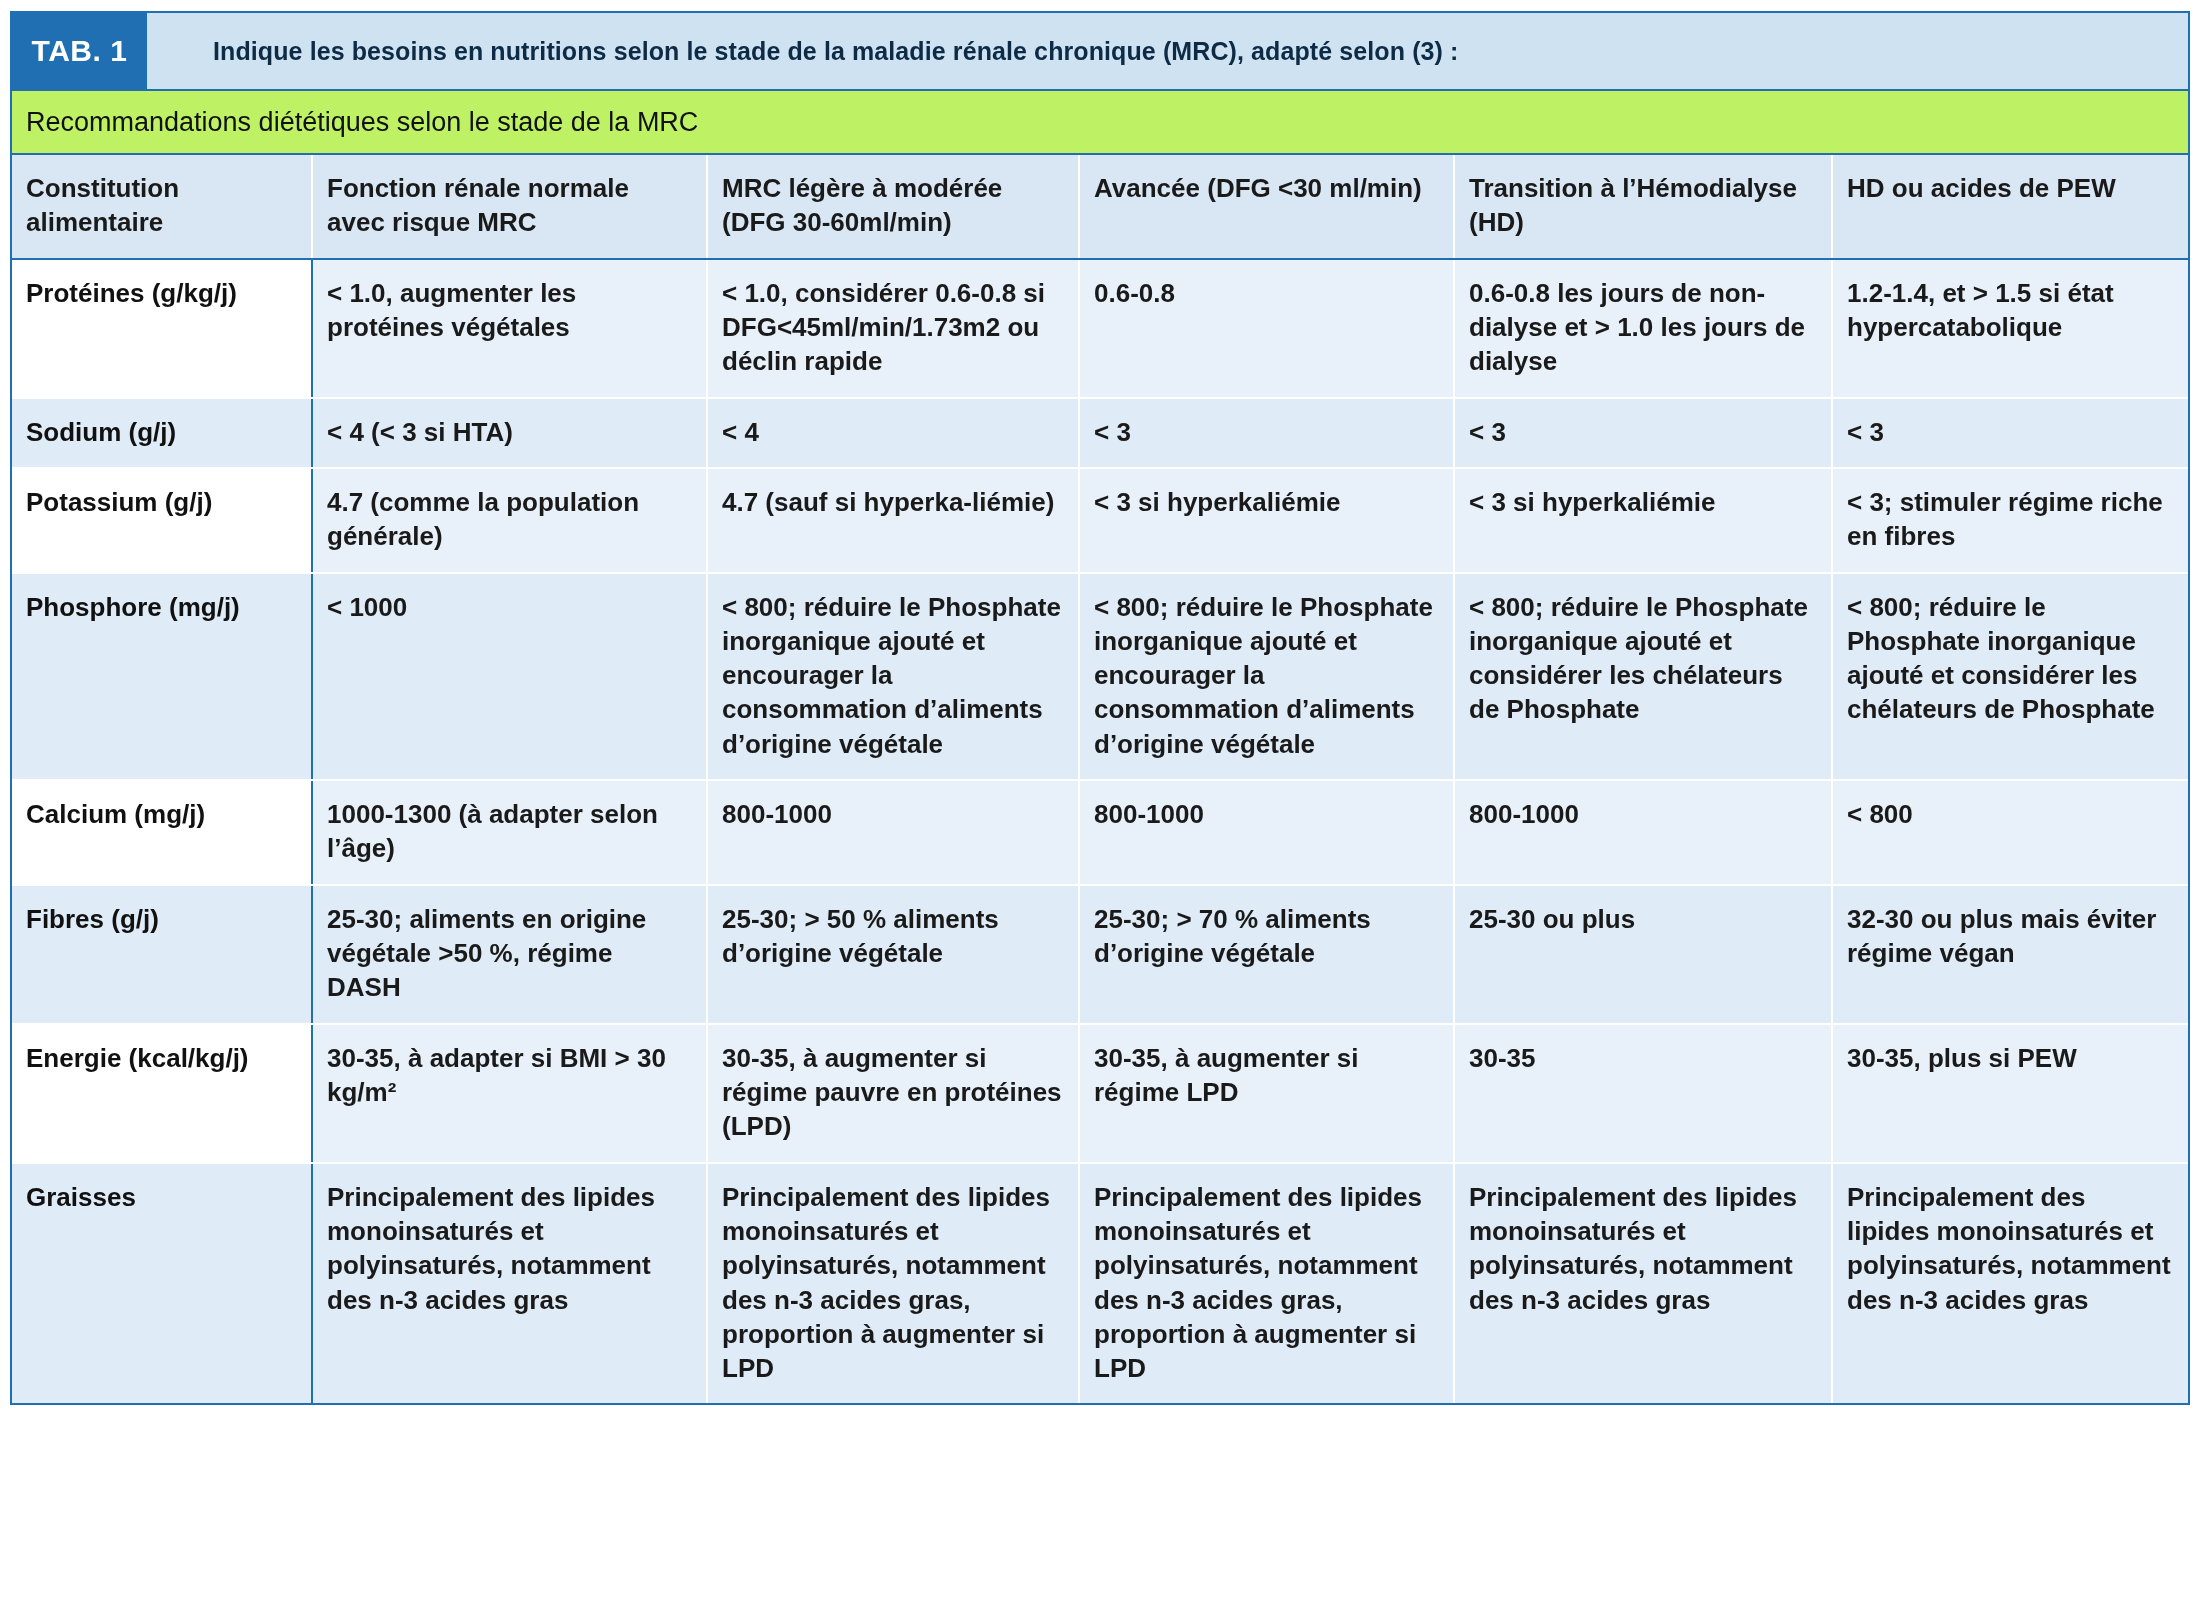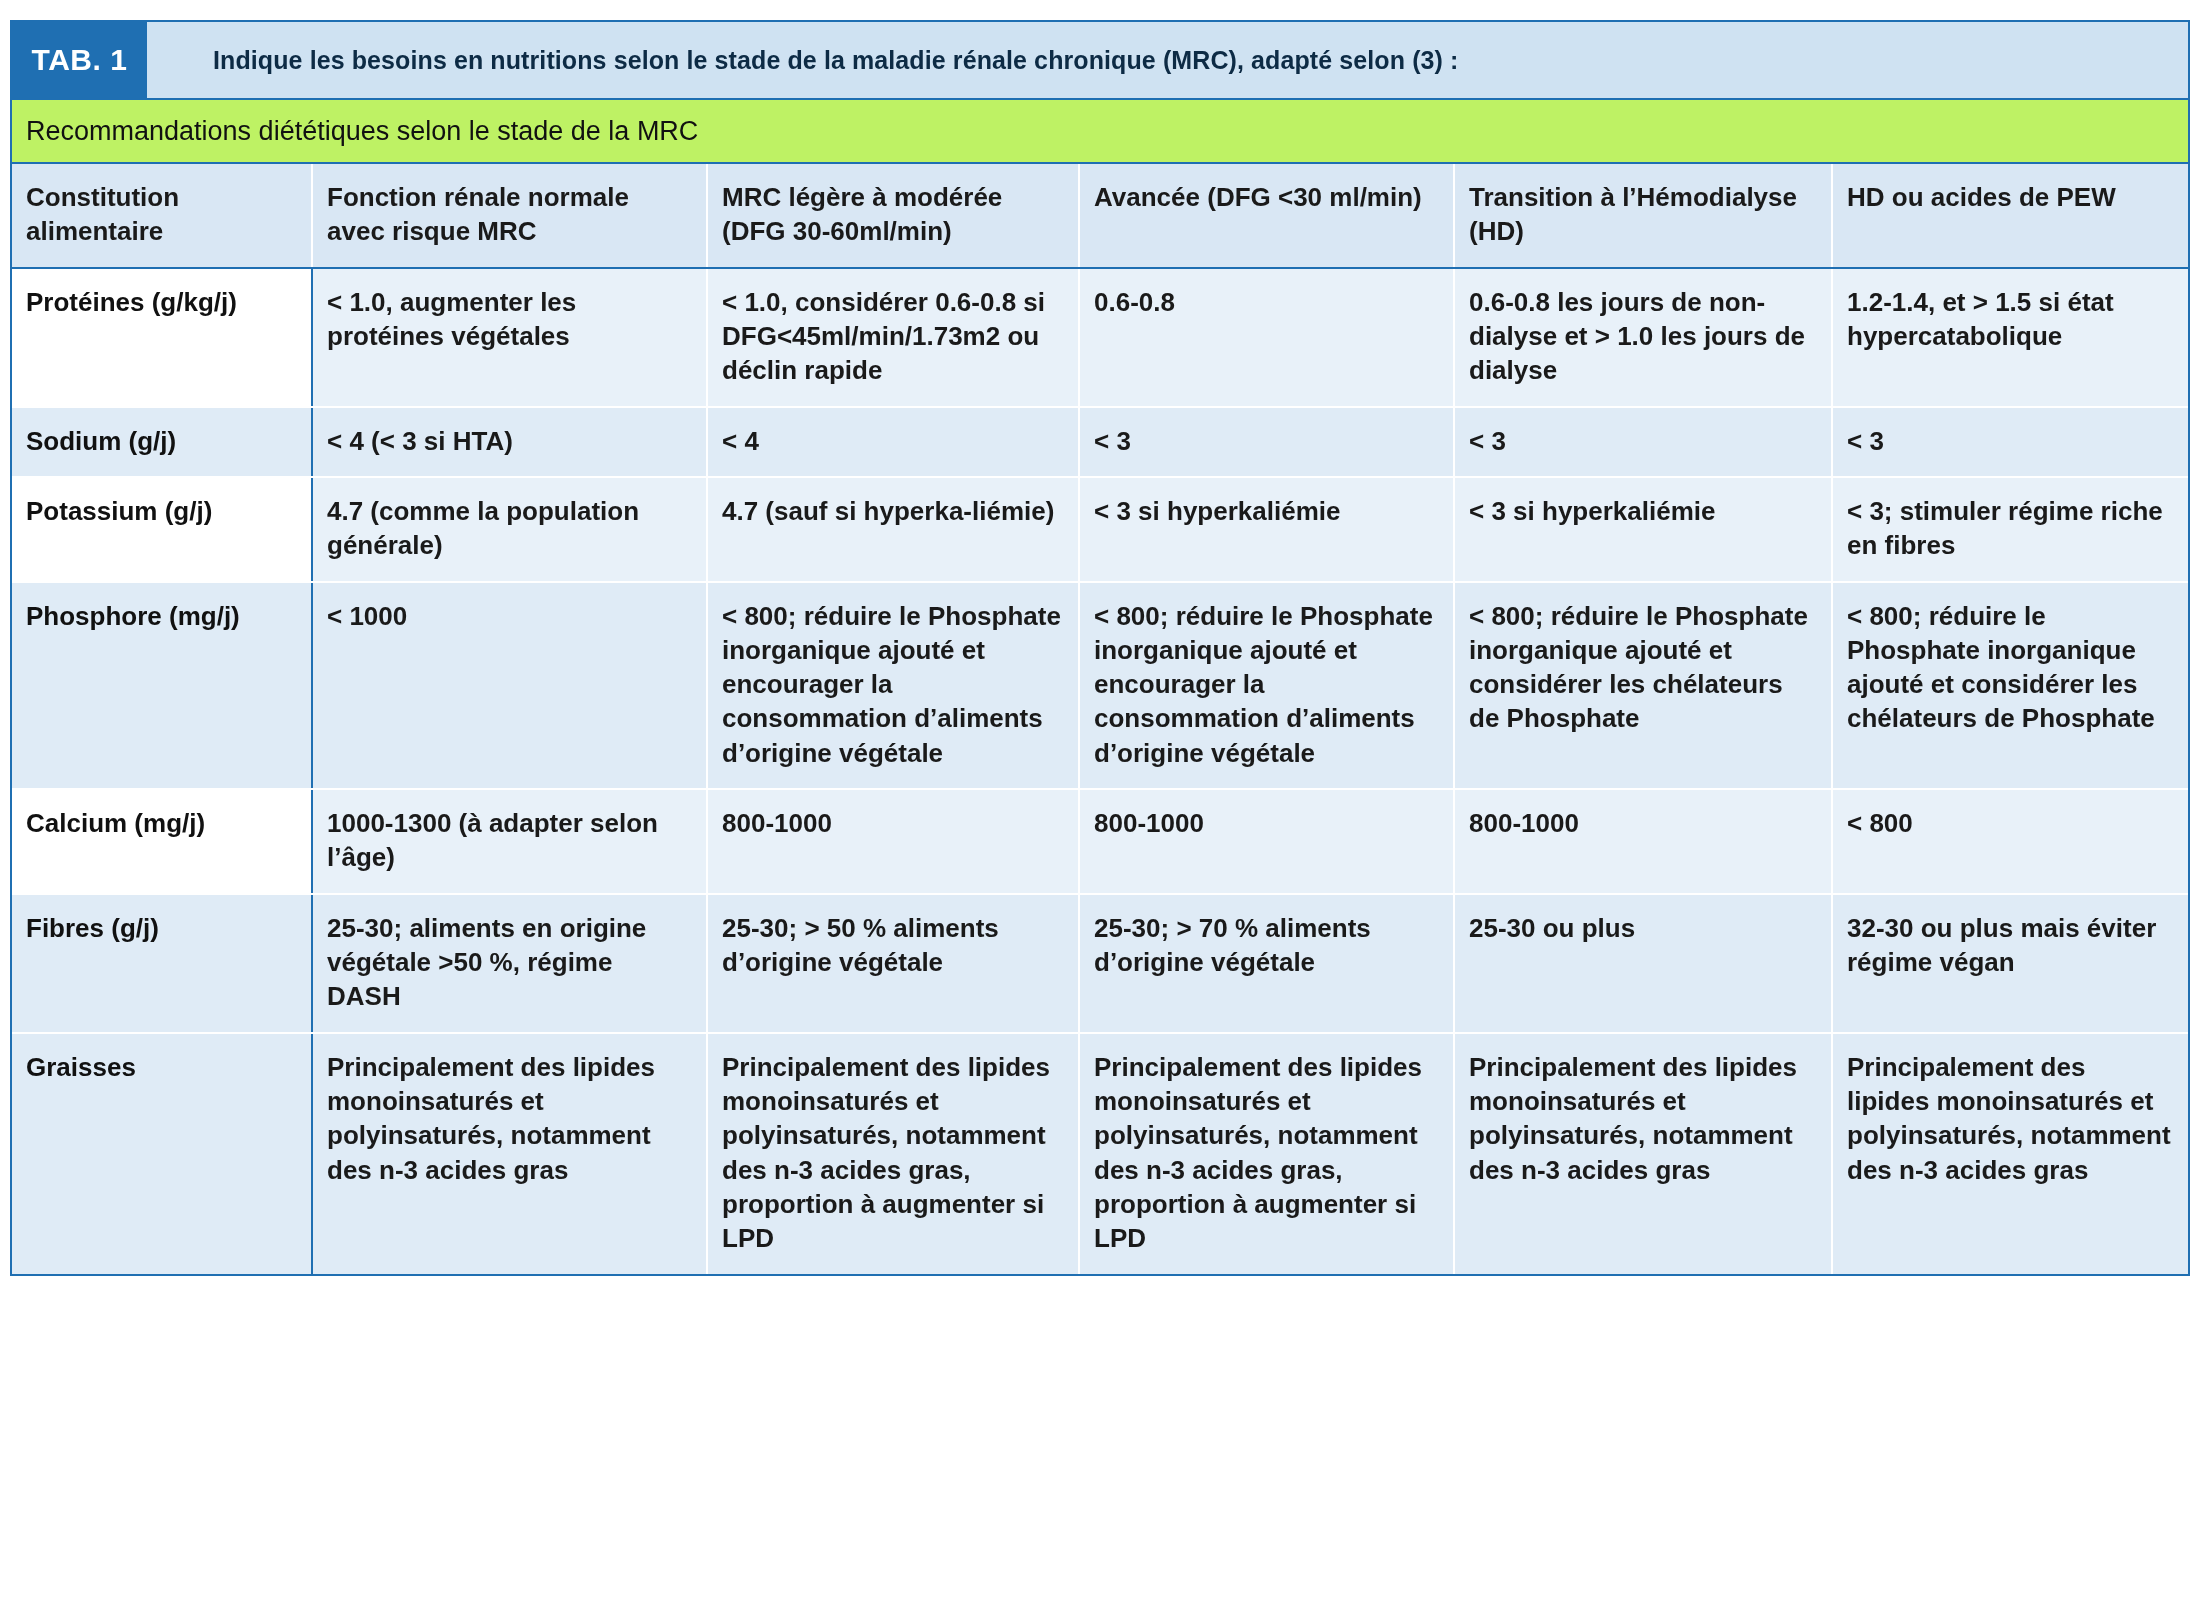--- a/index.html
+++ b/index.html
@@ -8,21 +8,21 @@
     background: #ffffff;
   }
   body {
     font-family: "Liberation Sans", sans-serif;
     color: #1a1a1a;
   }
   .page {
     width: 2207px;
     height: 1623px;
     box-sizing: border-box;
-    padding: 20px 18px 14px 10px;
+    padding: 11px 18px 14px 10px;
     background: #ffffff;
   }
   .table-wrap {
     width: 2180px;
     border: 2px solid #1f6fb2;
     box-sizing: border-box;
     background: #ffffff;
   }
 
   
@@ -191,20 +191,28 @@
 
         <tr class="alt">
           <td class="rowhead">Fibres (g/j)</td>
           <td>25-30; aliments en origine végétale &gt;50 %, régime DASH</td>
           <td>25-30; &gt; 50 % aliments d’origine végétale</td>
           <td>25-30; &gt; 70 % aliments d’origine végétale</td>
           <td>25-30 ou plus</td>
           <td>32-30 ou plus mais éviter régime végan</td>
         </tr>
 
+        <tr>
+          <td class="rowhead">Energie (kcal/kg/j)</td>
+          <td>30-35, à adapter si BMI &gt; 30 kg/m²</td>
+          <td>30-35, à augmenter si régime pauvre en protéines (LPD)</td>
+          <td>30-35, à augmenter si régime LPD</td>
+          <td>30-35</td>
+          <td>30-35, plus si PEW</td>
+        </tr>
 
         <tr class="alt">
           <td class="rowhead">Graisses</td>
           <td>Principalement des lipides monoinsaturés et polyinsaturés, notamment des n-3 acides gras</td>
           <td>Principalement des lipides monoinsaturés et polyinsaturés, notamment des n-3 acides gras, proportion à augmenter si LPD</td>
           <td>Principalement des lipides monoinsaturés et polyinsaturés, notamment des n-3 acides gras, proportion à augmenter si LPD</td>
           <td>Principalement des lipides monoinsaturés et polyinsaturés, notamment des n-3 acides gras</td>
           <td>Principalement des lipides monoinsaturés et polyinsaturés, notamment des n-3 acides gras</td>
         </tr>
 

